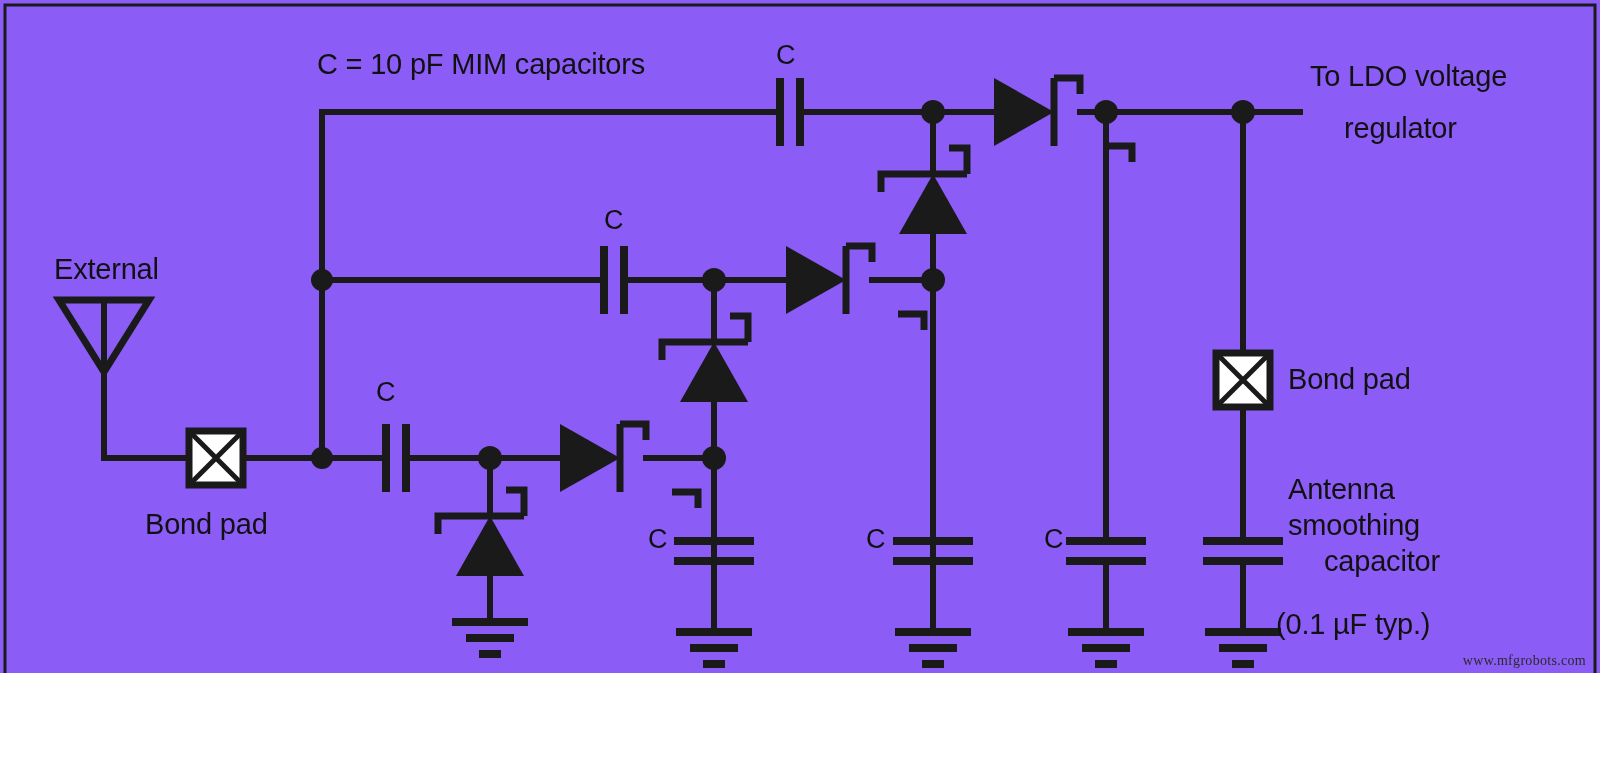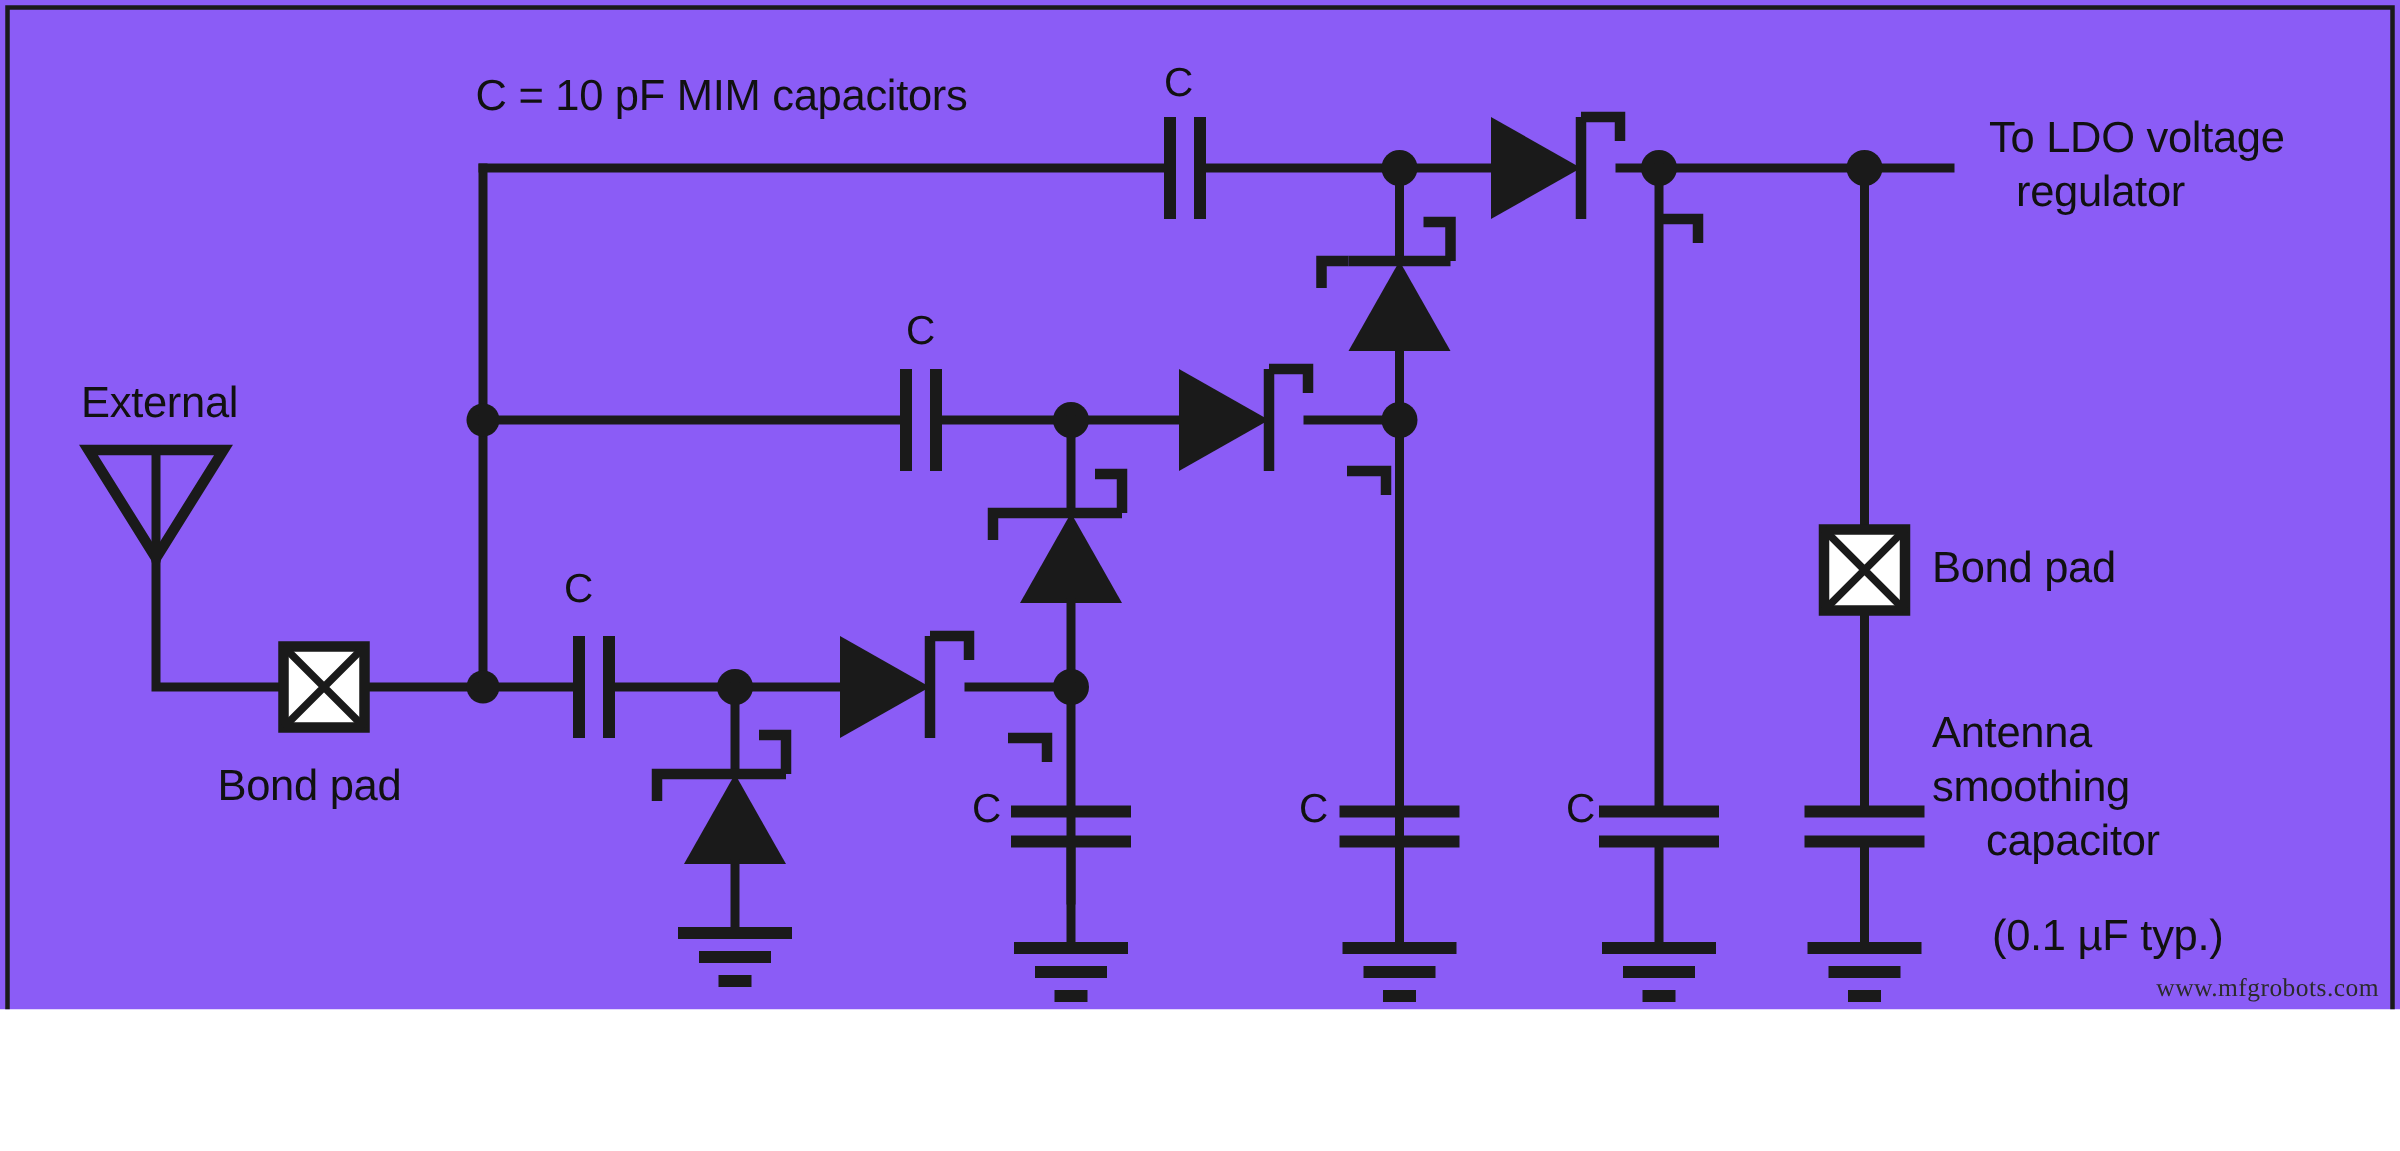--- a/index.html
+++ b/index.html
@@ -83,21 +83,21 @@
     line-height: 1.12;
     letter-spacing: -0.2px;
   }
   .lbl-big   { font-size: 29px; }
   .lbl-c     { font-size: 27px; }
   .watermark {
     position: absolute;
     right: 14px;
     bottom: 4px;
     font-family: "Liberation Serif", serif;
-    font-size: 17px;
+    font-size: 14px;
     color: #2b2b2b;
     letter-spacing: 0.3px;
   }
 </style>
 </head>
 <body>
 
 <div id="figure">
 
   <svg id="schematic-svg" viewBox="0 0 1600 767" xmlns="http://www.w3.org/2000/svg">
@@ -260,29 +260,29 @@
     </g>
 
   </svg>
 
   <div class="lbl lbl-big" style="left:317px; top:48px;">C = 10 pF MIM capacitors</div>
 
   <div class="lbl lbl-big" style="left:54px; top:253px;">External</div>
 
   <div class="lbl lbl-big" style="left:145px; top:508px;">Bond pad</div>
 
-  <div class="lbl lbl-big" style="left:1310px; top:76px;margin-left:16px;">To LDO voltage</div>
+  <div class="lbl lbl-big" style="left:1310px; top:60px;">To LDO voltage</div>
   <div class="lbl lbl-big" style="left:1344px; top:112px;">regulator</div>
 
   <div class="lbl lbl-big" style="left:1288px; top:363px;">Bond pad</div>
 
   <div class="lbl lbl-big" style="left:1288px; top:473px;">Antenna</div>
   <div class="lbl lbl-big" style="left:1288px; top:509px;">smoothing</div>
   <div class="lbl lbl-big" style="left:1324px; top:545px;">capacitor</div>
-  <div class="lbl lbl-big" style="left:1328px; top:608px;">(0.1 µF typ.)</div>
+  <div class="lbl lbl-big" style="left:1276px; top:608px;">(0.1 µF typ.)</div>
 
   <div id="cap-ref-layer">
       <div class="lbl lbl-c" style="left: 376px; top: 377px;">C</div>
       <div class="lbl lbl-c" style="left: 604px; top: 205px;">C</div>
       <div class="lbl lbl-c" style="left: 776px; top: 40px;">C</div>
       <div class="lbl lbl-c" style="left: 648px; top: 524px;">C</div>
       <div class="lbl lbl-c" style="left: 866px; top: 524px;">C</div>
       <div class="lbl lbl-c" style="left: 1044px; top: 524px;">C</div>
     </div>
 

